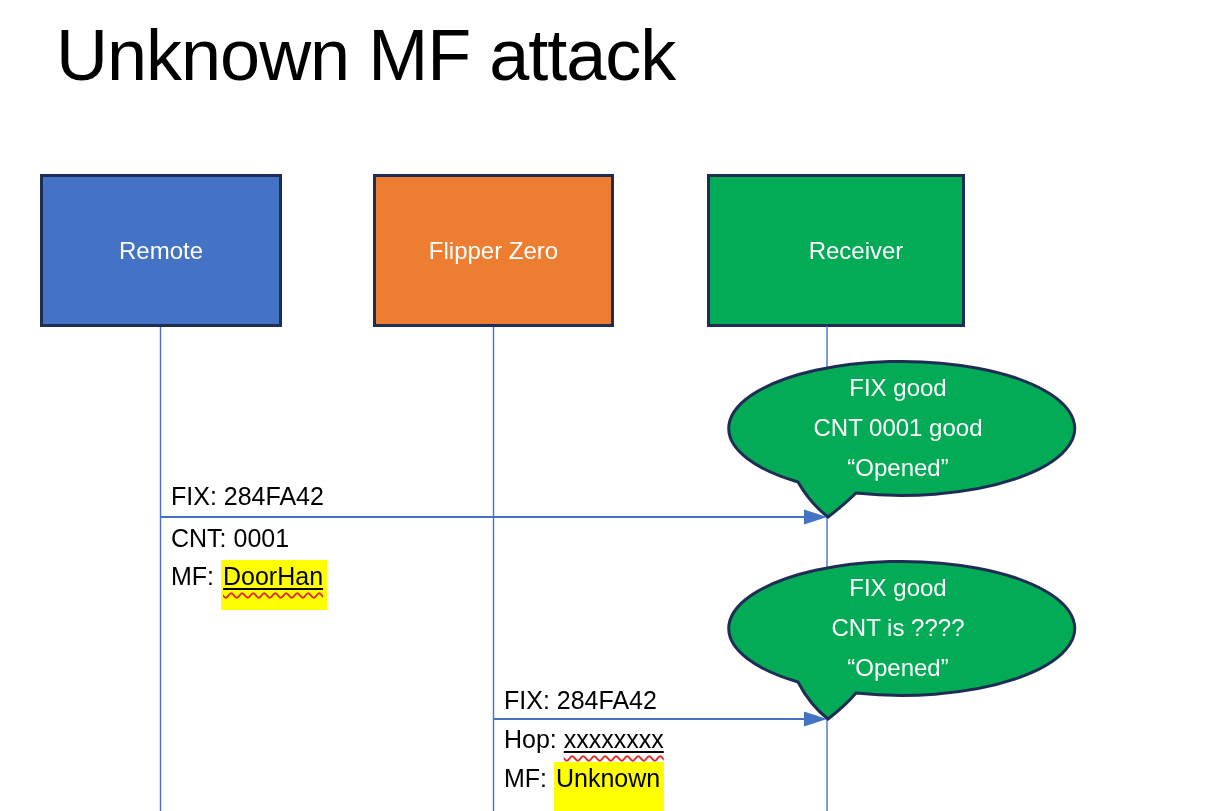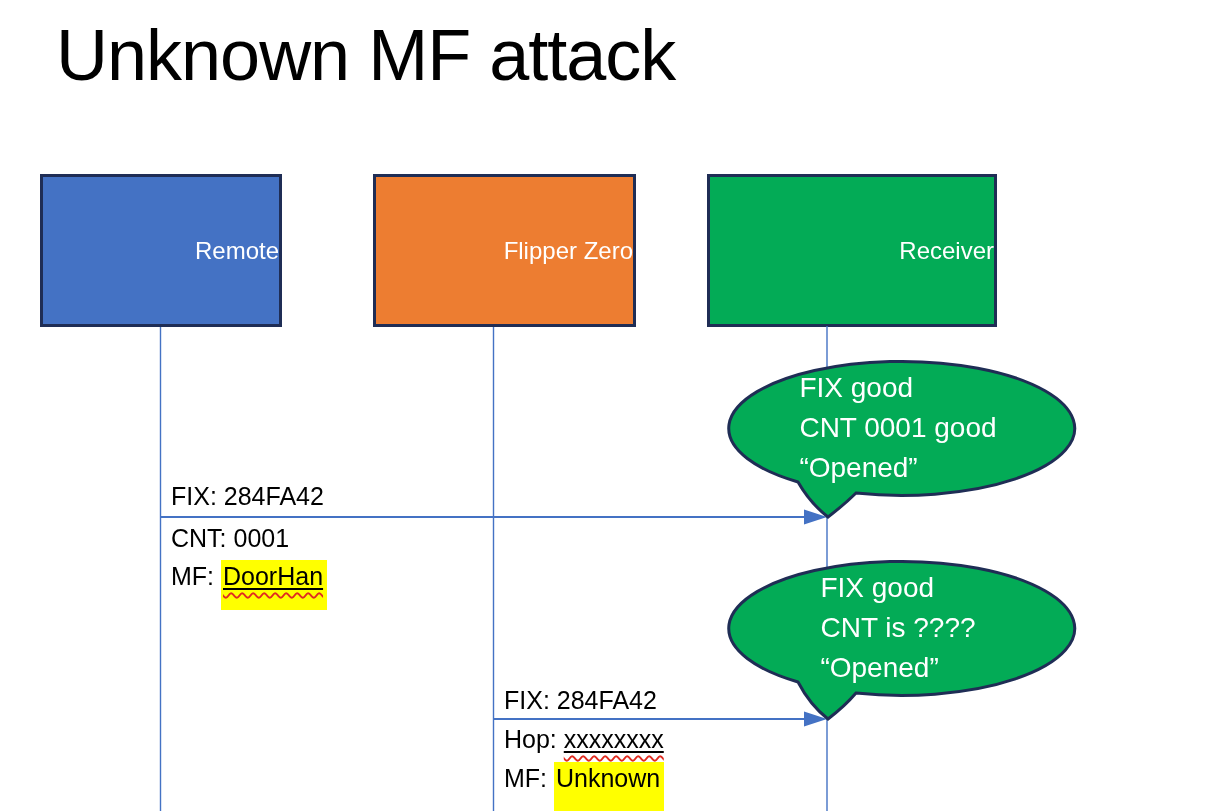--- a/index.html
+++ b/index.html
@@ -23,47 +23,48 @@
     text-align: right;
   }
   .actor {
     position: absolute;
     top: 174px;
     height: 153px;
     box-sizing: border-box;
     border: 3px solid var(--outline-navy, #1F2D55);
     display: flex;
     align-items: center;
-    justify-content: flex-end;
+    justify-content: center;
     color: #fff;
     font-size: 24px;
   }
   .actor-remote   { left: 40px;  width: 242px; background: var(--remote-fill, #4472C4); }
-  .actor-flipper  { left: 373px; width: 263px; background: var(--flipper-fill, #ED7D31); }
-  .actor-receiver { left: 707px; width: 290px; background: var(--receiver-fill, #03AB56); padding-left: 40px; }
+  .actor-flipper  { left: 373px; width: 241px; background: var(--flipper-fill, #ED7D31); }
+  .actor-receiver { left: 707px; width: 258px; background: var(--receiver-fill, #03AB56); padding-left: 40px; }
 
   .overlay {
     position: absolute;
     left: 0; top: 0;
     width: 1216px; height: 811px;
   }
   .lifeline   { stroke: var(--connector-blue, #4472C4); stroke-width: 1.4; }
   .arrow-line { stroke: var(--connector-blue, #4472C4); stroke-width: 1.8; }
   .arrow-head { fill: var(--connector-blue, #4472C4); }
   .bubble-shape {
     fill: var(--bubble-fill, #03AB56);
     stroke: var(--outline-navy, #1F2D55);
     stroke-width: 3;
   }
 
   .bubble-text {
     position: absolute;
     transform: translate(-50%, -50%);
+    text-align: center;
     color: #fff;
-    font-size: 28px;
+    font-size: 24px;
     line-height: 40px;
     white-space: nowrap;
   }
   .bubble-text-1 { left: 898px; top: 428px; }
   .bubble-text-2 { left: 898px; top: 628px; }
 
   .lbl {
     position: absolute;
     font-size: 25px;
     line-height: 34px;

